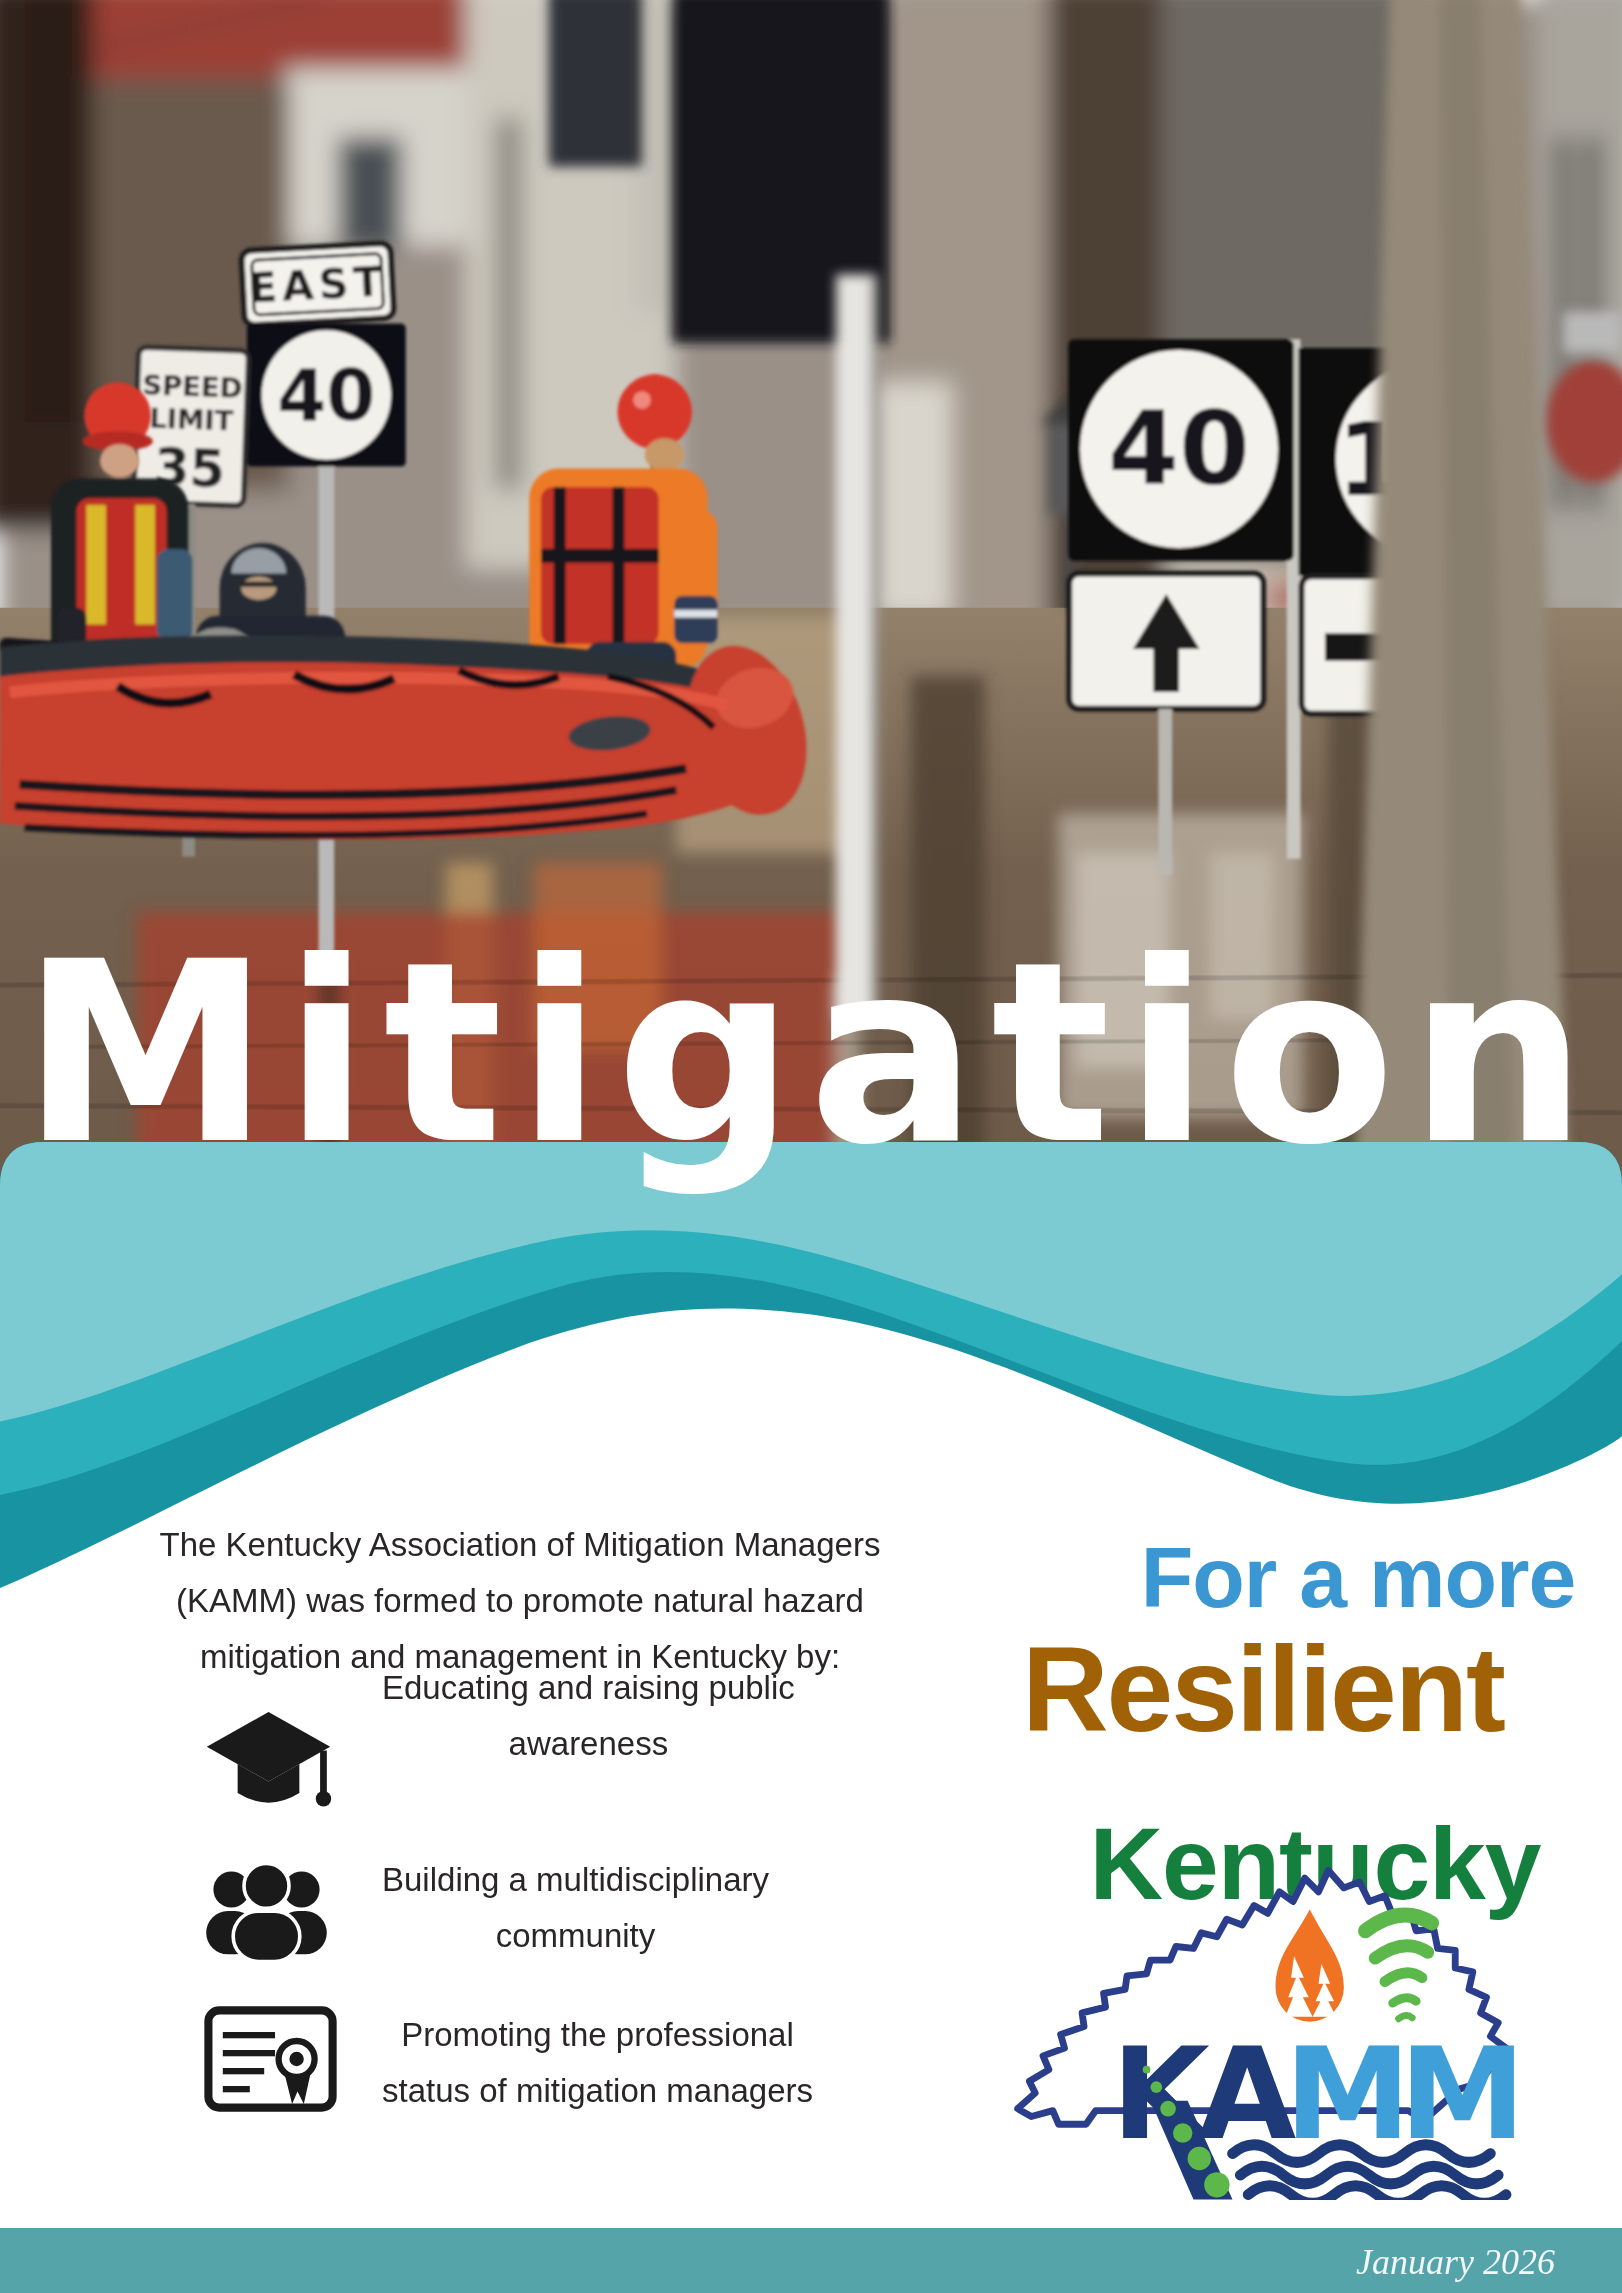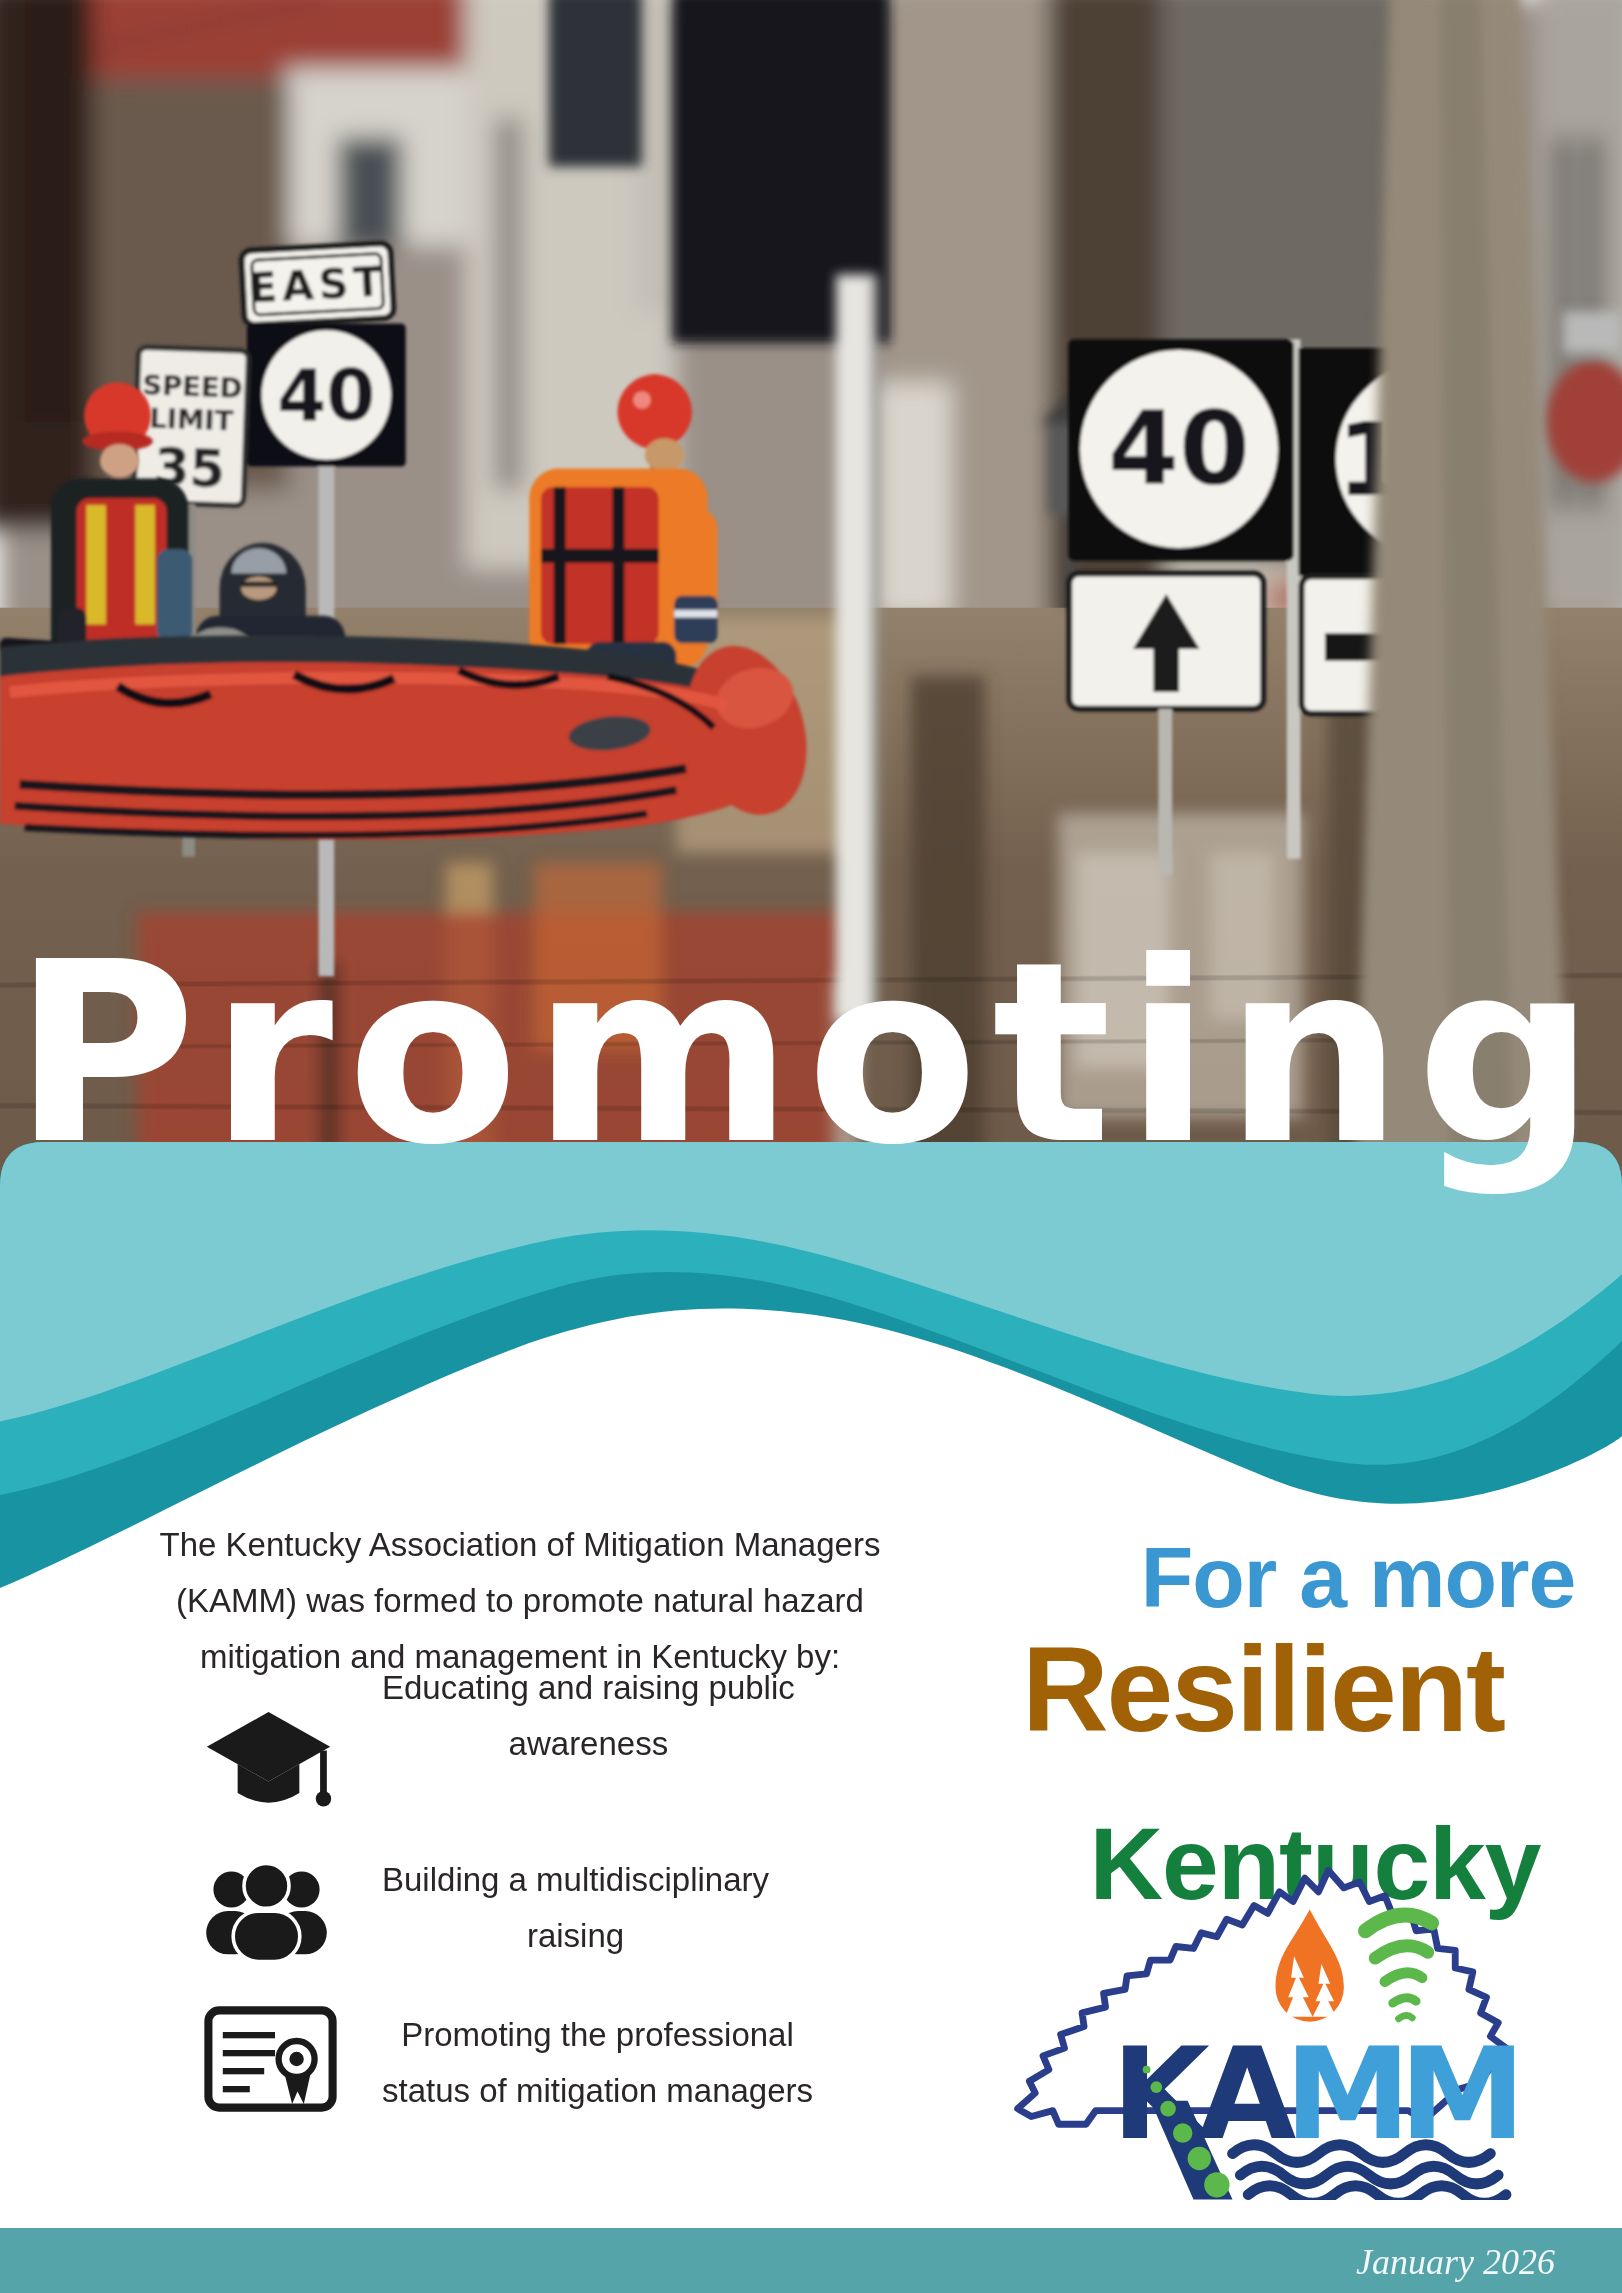--- a/index.html
+++ b/index.html
@@ -206,21 +206,21 @@
     <path d="M468,684 q52,26 102,6" stroke="#101114" stroke-width="8" fill="none"></path>
     <path d="M620,690 q70,14 108,52" stroke="#101114" stroke-width="7" fill="none"></path>
   </g>
 
   <g filter="url(#b6)">
     <polygon points="1418,-10 1552,-10 1602,1215 1382,1215" fill="#958a79"></polygon>
     <polygon points="1470,-10 1510,-10 1545,1215 1480,1215" fill="#857a69" opacity="0.7"></polygon>
   </g>
 </svg>
 
-<div id="headline" class="abs">Promoting</div>
+<div id="headline" class="abs">Mitigation</div>
 
 <svg id="waves" class="abs" viewBox="0 0 1655 560" preserveAspectRatio="none">
   <path fill="#1893a1" d="M0,455 C140,395 340,280 540,205 C640,171 720,163 820,175 C980,195 1150,285 1300,345
        C1430,395 1540,355 1600,330 C1630,317 1650,305 1655,300
        L1655,45 Q1655,0 1610,0 L45,0 Q0,0 0,45 Z"></path>
   <path fill="#2bb0bc" d="M0,360 C160,330 380,200 580,145 C670,122 770,130 900,175 C1070,233 1220,305 1370,327
        C1490,344 1590,265 1655,203
        L1655,45 Q1655,0 1610,0 L45,0 Q0,0 0,45 Z"></path>
   <path fill="#7ccbd3" d="M0,285 C150,255 350,145 560,100 C650,82 750,87 880,127 C1050,180 1200,240 1340,257
        C1470,272 1580,200 1655,135
@@ -247,21 +247,21 @@
 <svg class="abs bullet-icon" style="top:1857px;left:199px;height:110px" viewBox="0 0 150 110">
   <circle cx="36" cy="30" r="20" fill="#1a1a1a"></circle>
   <circle cx="114" cy="30" r="20" fill="#1a1a1a"></circle>
   <rect x="8" y="54" width="56" height="48" rx="24" fill="#1a1a1a"></rect>
   <rect x="86" y="54" width="56" height="48" rx="24" fill="#1a1a1a"></rect>
   <circle cx="75" cy="26" r="25" fill="#1a1a1a" stroke="#ffffff" stroke-width="4"></circle>
   <rect x="38" y="54" width="74" height="56" rx="28" fill="#1a1a1a" stroke="#ffffff" stroke-width="4"></rect>
 </svg>
 <div class="abs bodytext bullet-text" style="top:1852px;left:382px">
   <div>Building a multidisciplinary</div>
-  <div>raising</div>
+  <div>community</div>
 </div>
 
 <svg class="abs bullet-icon" style="top:2001px;left:203px;height:116px" viewBox="0 0 150 120">
   <rect x="6" y="6" width="138" height="108" rx="12" fill="none" stroke="#1a1a1a" stroke-width="9"></rect>
   <rect x="22" y="30" width="58" height="7" fill="#1a1a1a"></rect>
   <rect x="22" y="50" width="58" height="7" fill="#1a1a1a"></rect>
   <rect x="22" y="70" width="46" height="7" fill="#1a1a1a"></rect>
   <rect x="22" y="90" width="30" height="7" fill="#1a1a1a"></rect>
   <polygon points="90,74 99,110 105,96 112,110 120,74" fill="#1a1a1a"></polygon>
   <circle cx="104" cy="60" r="20" fill="#ffffff" stroke="#1a1a1a" stroke-width="7"></circle>

